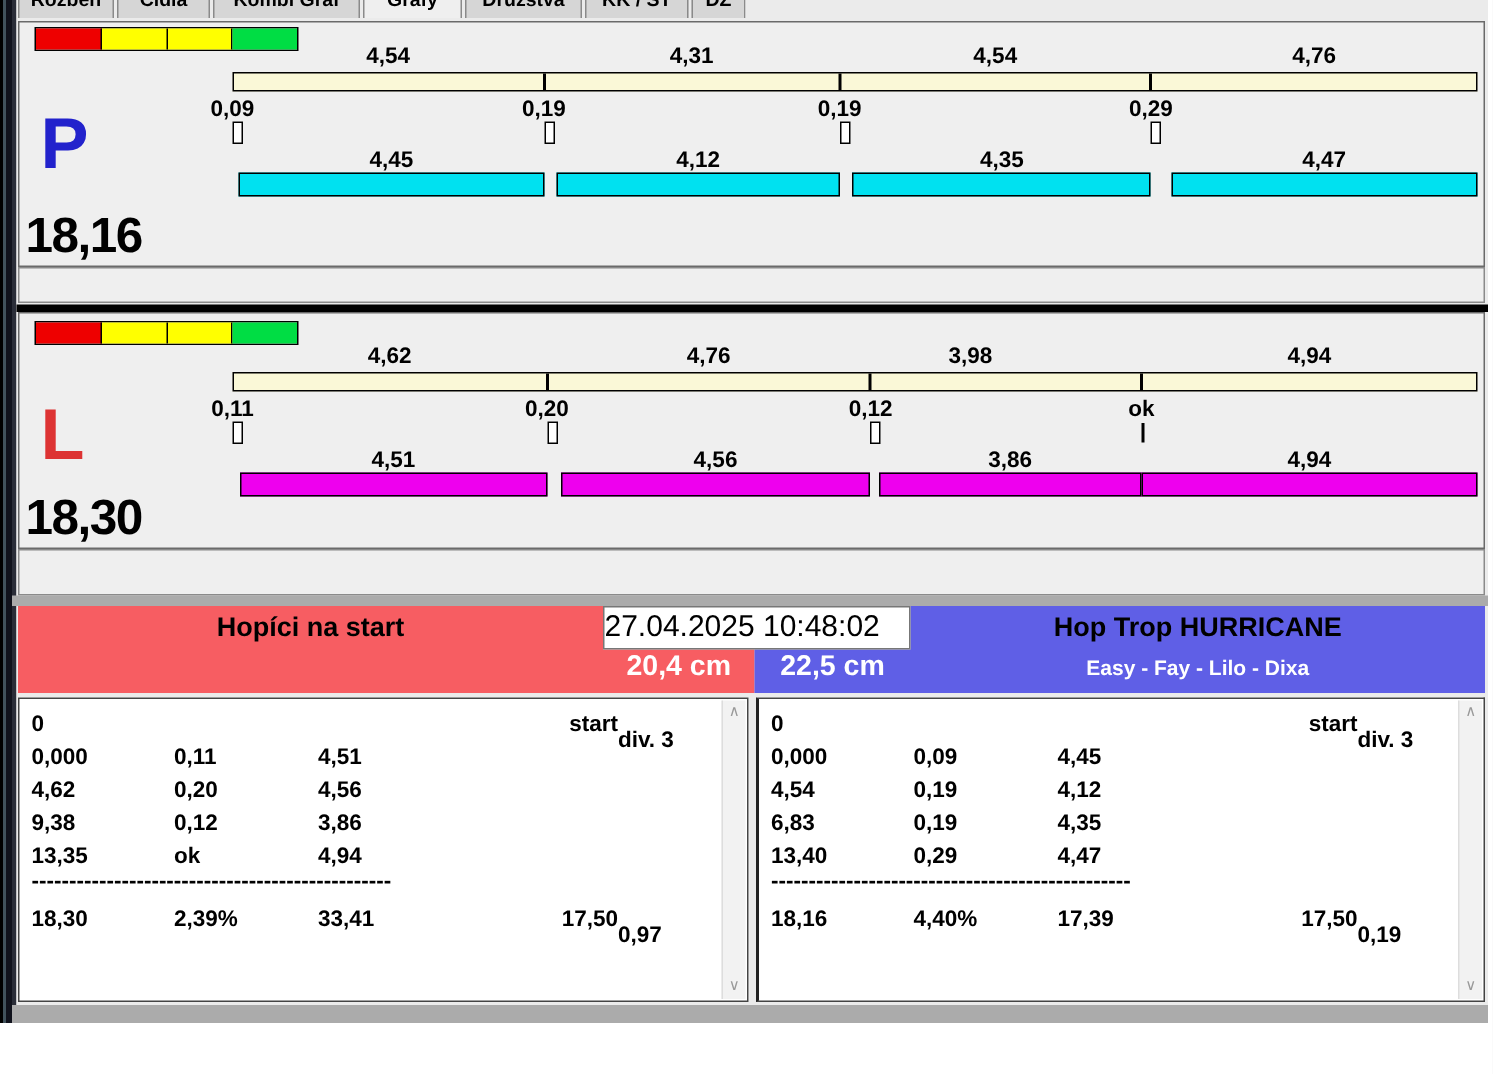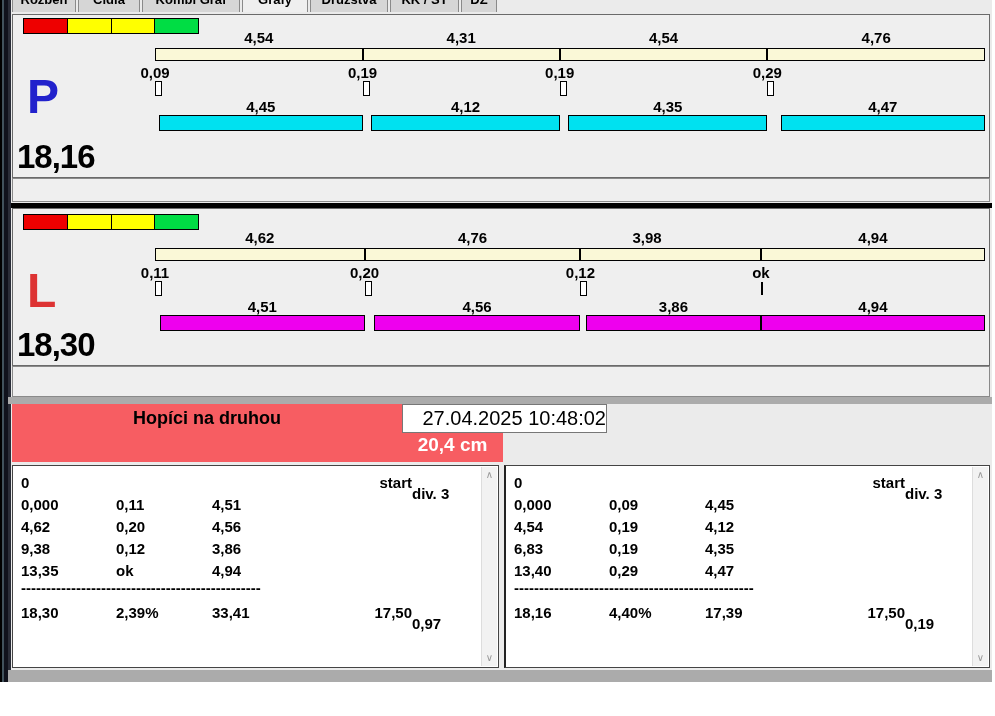--- a/index.html
+++ b/index.html
@@ -51,21 +51,21 @@
   .hdr-left { left:12px; width:491px; }
   .hdr-right { left:503px; width:487px; }
   .hdr .title { position:absolute; top:4px; font-size:18px; font-weight:bold; color:#000; text-align:center; }
   .hdr .dogs { position:absolute; top:33px; font-size:14px; font-weight:bold; color:#fff; text-align:center; }
   .hdr-left .title, .hdr-left .dogs { left:0; width:390px; }
   .hdr-right .title, .hdr-right .dogs { left:104px; width:383px; }
   .hdr .cm { position:absolute; top:30px; font-size:19px; font-weight:bold; color:#fff; text-align:center; }
   .hdr-left .cm { left:390px; width:101px; }
   .hdr-right .cm { left:0; width:104px; }
   .timestamp { position:absolute; left:402px; top:404px; width:205px; height:29px; background:#fff;
-    border:1px solid #777; font-size:20px; color:#000; text-align:right; line-height:27px; white-space:nowrap; }
+    border:1px solid #777; font-size:20px; color:#000; text-align:left; line-height:27px; white-space:nowrap; }
 
   
   .ttable { position:absolute; top:465px; height:203px; background:#fff; border:1px solid #444; }
   .ttable-left { left:12px; width:487px; }
   .ttable-right { left:504px; width:486px; border-left:2px solid #222; }
   .tbl-content { position:absolute; left:8px; top:5px; right:22px; font-size:15px; font-weight:bold; color:#000; }
   .trow { display:flex; height:22px; align-items:center; white-space:nowrap; }
   .trow .c1 { width:95px; } .trow .c2 { width:96px; } .trow .c3 { width:100px; }
   .trow .c4 { width:100px;text-align:right; } .trow .c5 { flex:1;margin-top:23px; }
   .dashrow { height:16px; line-height:14px; overflow:hidden; white-space:nowrap; width:292px; letter-spacing:0px; }
@@ -183,22 +183,27 @@
         <div class="net-bar" style="left: 605.945px; width: 224.055px; background: rgb(238, 0, 238);"></div>
         <div class="lbl net-lbl" style="left: 677.973px;">4,94</div>
       </div>
     <div class="lane-total">18,30</div>
   </div>
 
   <div class="gapstrip gap2"></div>
   <div class="graytop"></div>
 
   <div class="hdr hdr-left" style="background: rgb(247, 93, 98);">
-    <div class="title">Hopíci na druhou</div>
+    <div class="title">Hopíci na start</div>
     <div class="cm">20,4 cm</div>
+  </div>
+  <div class="hdr hdr-right" style="background: rgb(95, 95, 230);">
+    <div class="title">Hop Trop HURRICANE</div>
+    <div class="dogs">Easy - Fay - Lilo - Dixa</div>
+    <div class="cm">22,5 cm</div>
   </div>
   <div class="timestamp">27.04.2025 10:48:02</div>
 
   <div class="ttable ttable-left">
     <div class="tbl-content">
       <div class="trow">
         <span class="c1">0</span>
         <span class="c2"></span>
         <span class="c3"></span>
         <span class="c4">start</span>

